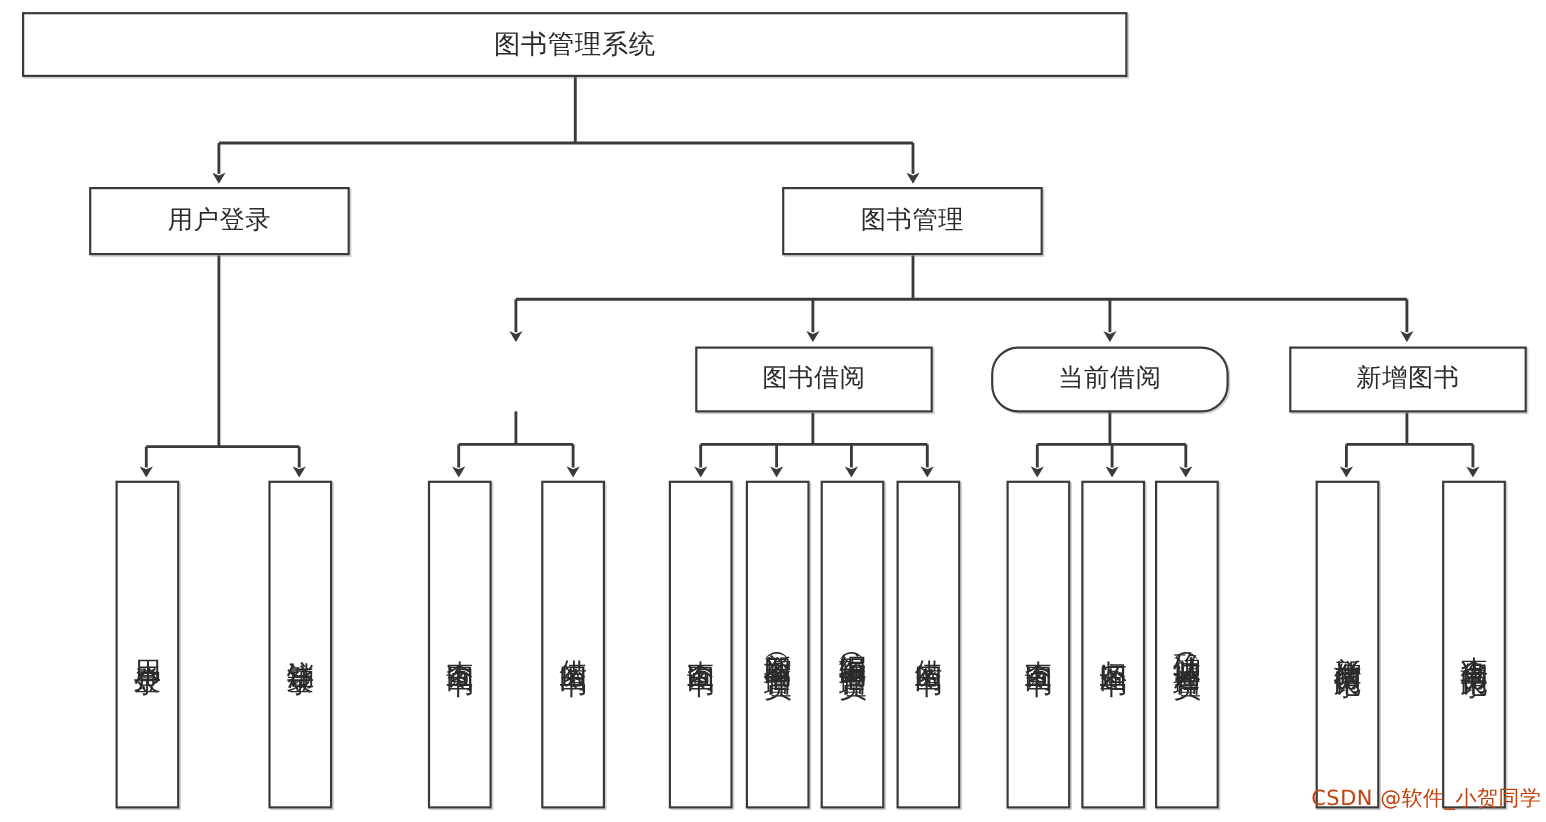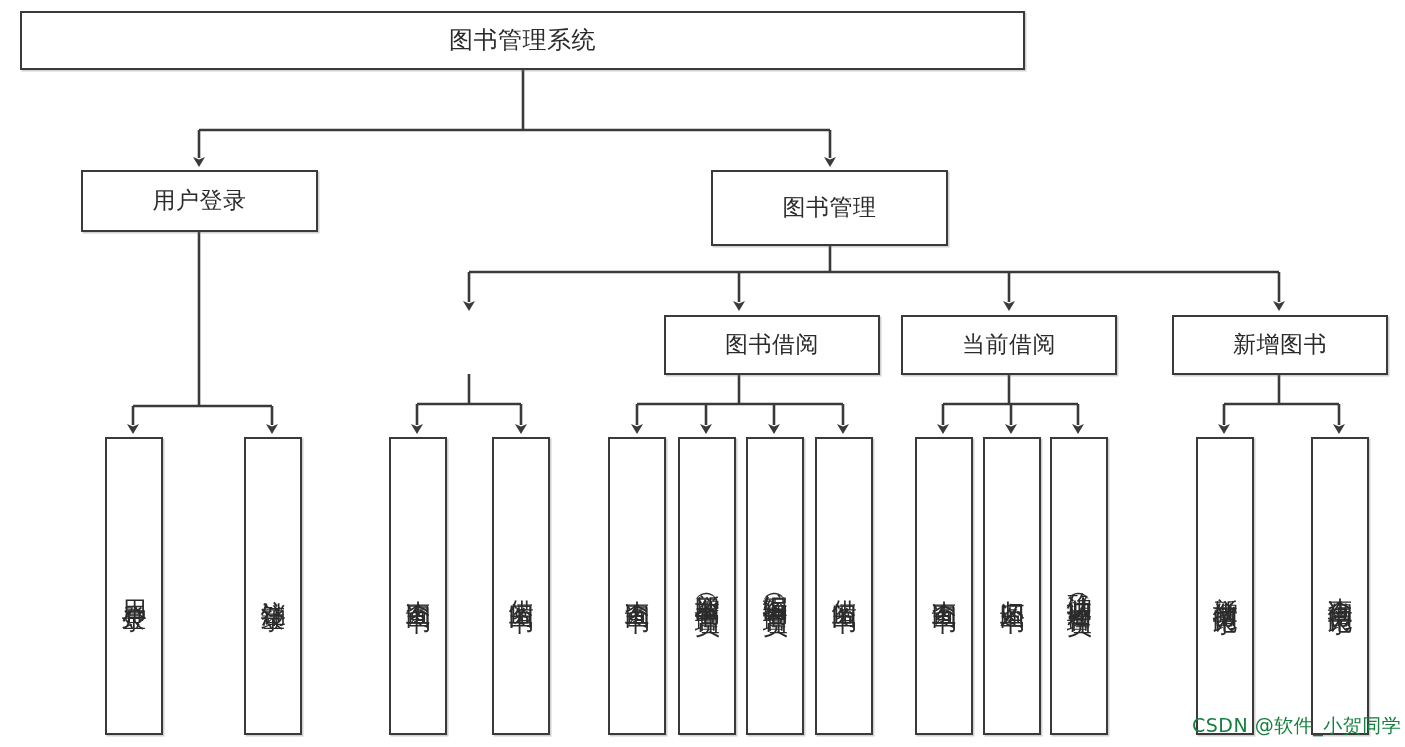--- a/index.html
+++ b/index.html
@@ -55,21 +55,21 @@
     writing-mode: vertical-rl;
     text-orientation: upright;
     display: block;
     text-align: center;
   }
   .node.root {
     font-size: 24px;
   }
   .watermark {
     position: absolute;
-    color: #15803d;
+    color: #c2410c;
     font-size: 19px;
     white-space: nowrap;
     letter-spacing: 0.5px;
     font-family: "DejaVu Sans", "Liberation Sans", sans-serif;
   }
 </style>
 </head>
 <body>
 
 <div id="canvas">
@@ -124,28 +124,28 @@
     </g>
   </svg>
 
   <div class="node horiz root" style="left:20px; top:11px; width:1005px; height:59px;">
     <span>图书管理系统</span>
   </div>
 
   <div class="node horiz" style="left:81px; top:170px; width:237px; height:62px;">
     <span>用户登录</span>
   </div>
-  <div class="node horiz" style="left:711px; top:170px; width:237px; height:76px;">
+  <div class="node horiz" style="left:711px; top:170px; width:237px; height:62px;">
     <span>图书管理</span>
   </div>
 
-  <div class="node horiz" style="left:632px; top:315px; width:216px; height:60px;margin-left:32px;">
+  <div class="node horiz" style="left:632px; top:315px; width:216px; height:60px;">
     <span>图书借阅</span>
   </div>
-  <div class="node horiz" style="left:901px; top:315px; width:216px; height:60px;">
+  <div class="node horiz" style="left:901px; top:315px; width:216px; height:60px;border-radius:25px;">
     <span>当前借阅</span>
   </div>
   <div class="node horiz" style="left:1172px; top:315px; width:216px; height:60px;">
     <span>新增图书</span>
   </div>
 
   <div class="node vert" style="left:105px; top:437px; width:58px; height:298px;">
     <span class="vlabel">用户登录</span>
   </div>
   <div class="node vert" style="left:244px; top:437px; width:58px; height:298px;">

